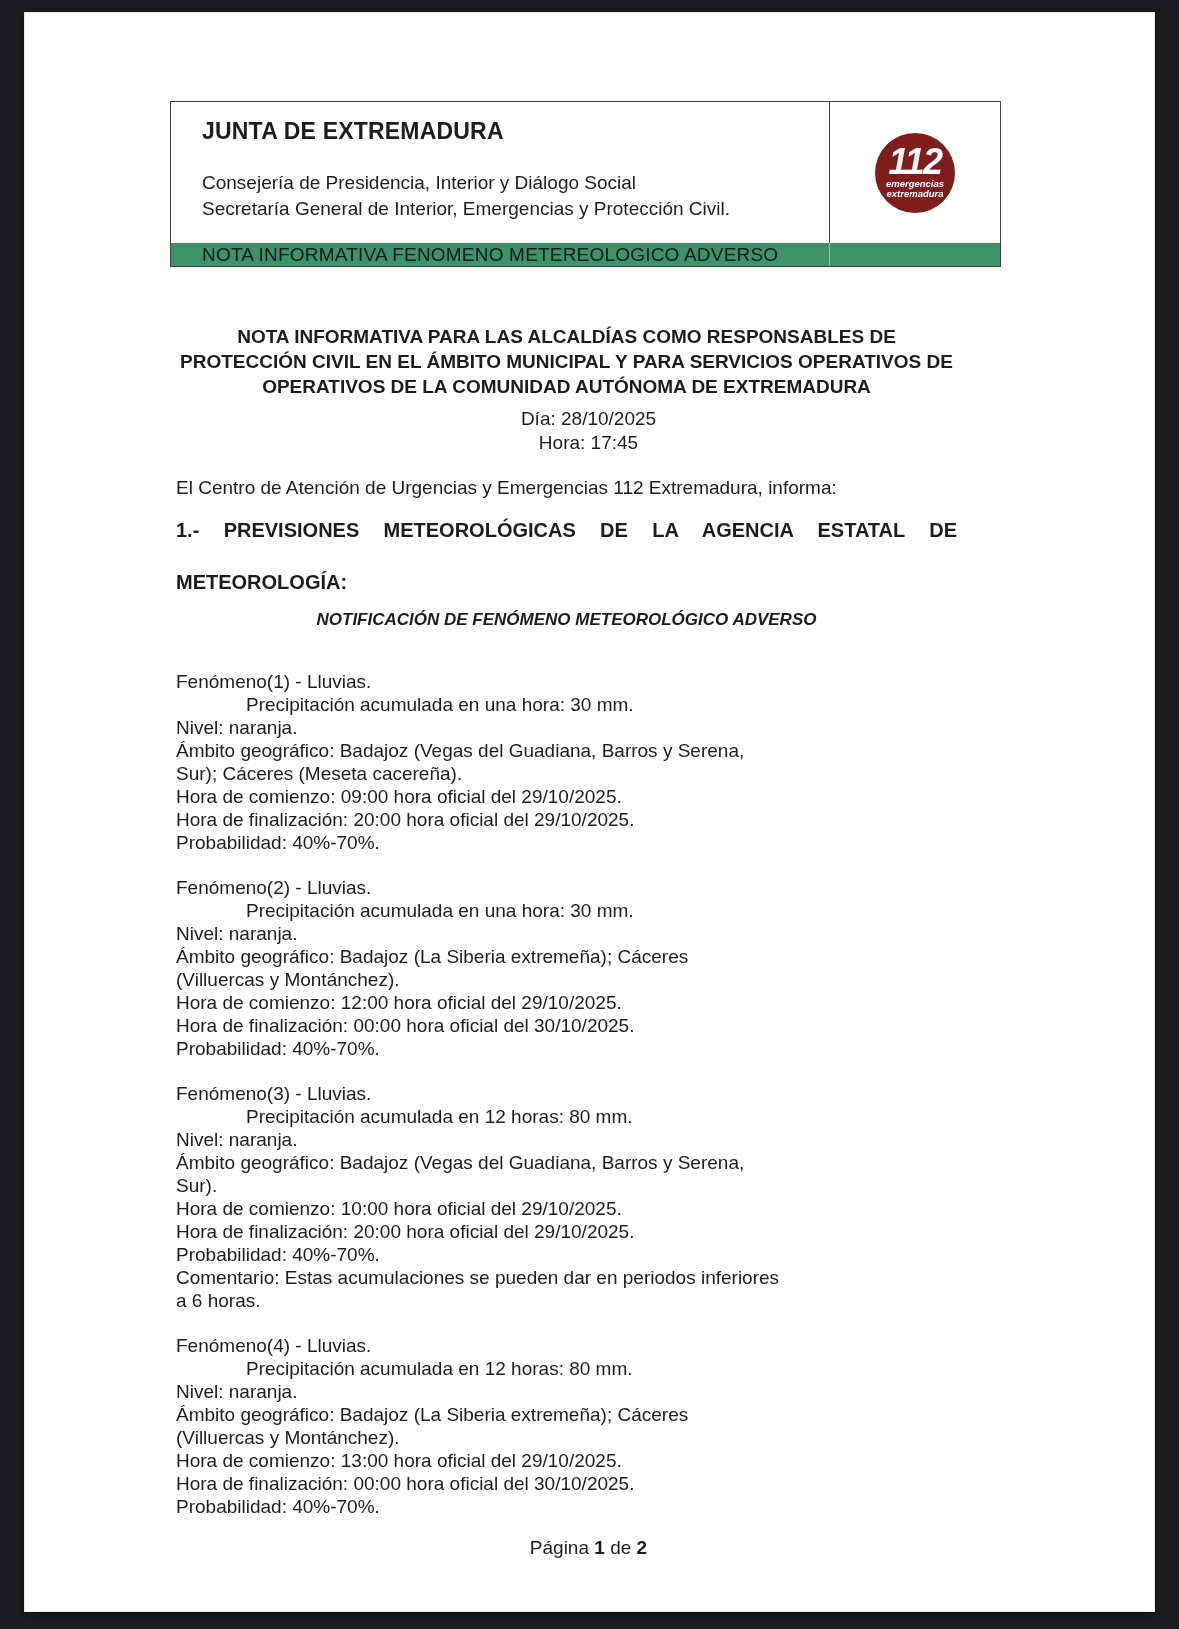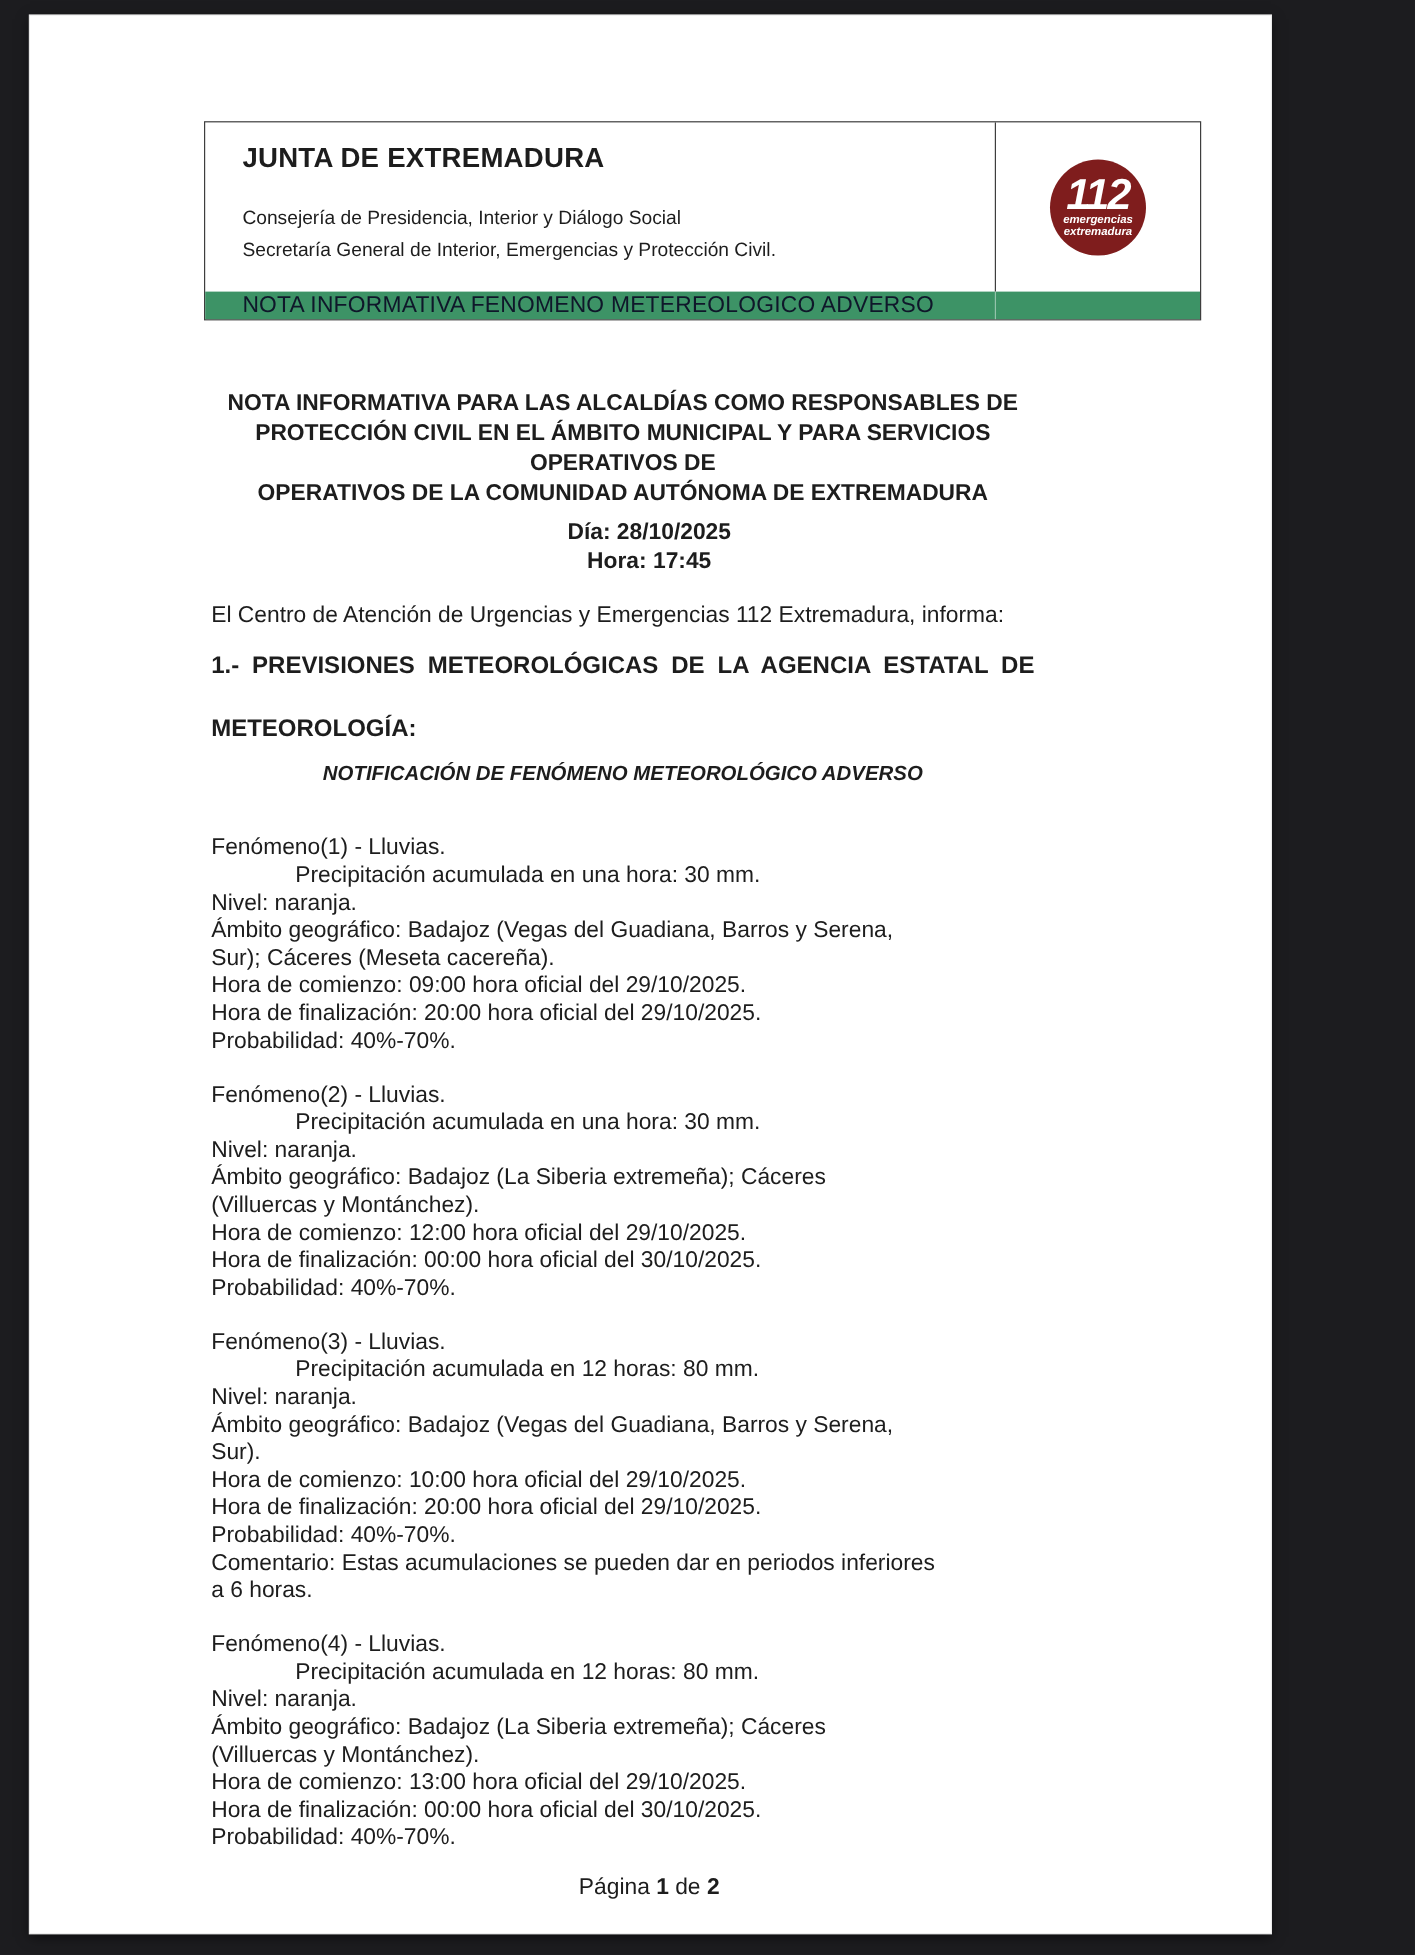--- a/index.html
+++ b/index.html
@@ -7,59 +7,59 @@
   html,body { background:#1c1c1f; }
   .stage {
     width:1179px; height:1629px;
     background:#1c1c1f;
     padding:13px 0 0 25px;
     overflow:hidden;
     font-family:"Liberation Sans","DejaVu Sans",sans-serif;
     color:#1d1d1d;
   }
   .page {
-    width:1034px; height:1598px;
+    width:1129px; height:1598px;
     background:#ffffff;
     box-shadow:0 0 0 1px #e9e9e9, 0 3px 10px rgba(0,0,0,0.55);
     padding:88px 197px 0 151px;
     overflow:hidden;
   }
 
   
   .header-box {
     width:831px; margin-left:-6px;
     border:1.5px solid #3e3e3e;
   }
   .hb-row1 { display:flex; height:141px; }
   .hb-left {
     width:659px; border-right:1.5px solid #3e3e3e;
     padding:15px 0 0 31px;
   }
   .org { font-size:23px; font-weight:bold; line-height:28px; letter-spacing:0.2px; }
-  .dept { margin-top:25px; font-size:16px; line-height:26px; }
+  .dept { margin-top:25px; font-size:19px; line-height:26px; }
   .hb-right { flex:1; display:flex; align-items:center; justify-content:center; }
   .logo {
     width:80px; height:80px; border-radius:50%;
     background:#7f1d1d; color:#ffffff;
     display:flex; flex-direction:column; align-items:center; justify-content:center;
     font-weight:bold; font-style:italic;
   }
   .logo-number { font-size:36px; line-height:32px; letter-spacing:-1.5px; }
   .logo-sub { font-size:9.5px; line-height:10px; text-align:center; margin-top:1px; letter-spacing:0; }
   .hb-banner { display:flex; height:23px; background:#3d9366; }
   .banner-left {
     width:659px; border-right:1.5px solid rgba(255,255,255,0.45);
     color:#0f172a; font-size:19px; line-height:23px; padding-left:31px;
     white-space:nowrap; letter-spacing:0.2px;
   }
   .banner-right { flex:1; }
 
   
   .doc-title { margin-top:57px; text-align:center; font-weight:bold; font-size:19px; line-height:25px; }
-  .datetime { margin-top:8px; text-align:center; font-size:19px; line-height:23.5px; transform:translateX(22px);font-weight:bold; }
+  .datetime { margin-top:8px; text-align:center; font-size:19px; line-height:23.5px; transform:translateX(22px); }
   .intro { margin-top:22px; font-size:19px; line-height:23.5px; }
   .section-heading { margin-top:17px; font-weight:bold; font-size:20px; line-height:26px; }
   .jline { display:block; text-align:justify; }
   .jline::after { content:""; display:inline-block; width:100%; height:0; }
   .subheading { margin-top:13px; text-align:center; font-weight:bold; font-style:italic; font-size:17px; line-height:24px; }
 
   .phen { margin-top:0; font-size:19px; line-height:23px; }
   .phen-first { margin-top:38px; }
   .phen + .phen { margin-top:22px; }
   .indent { padding-left:70px; }

